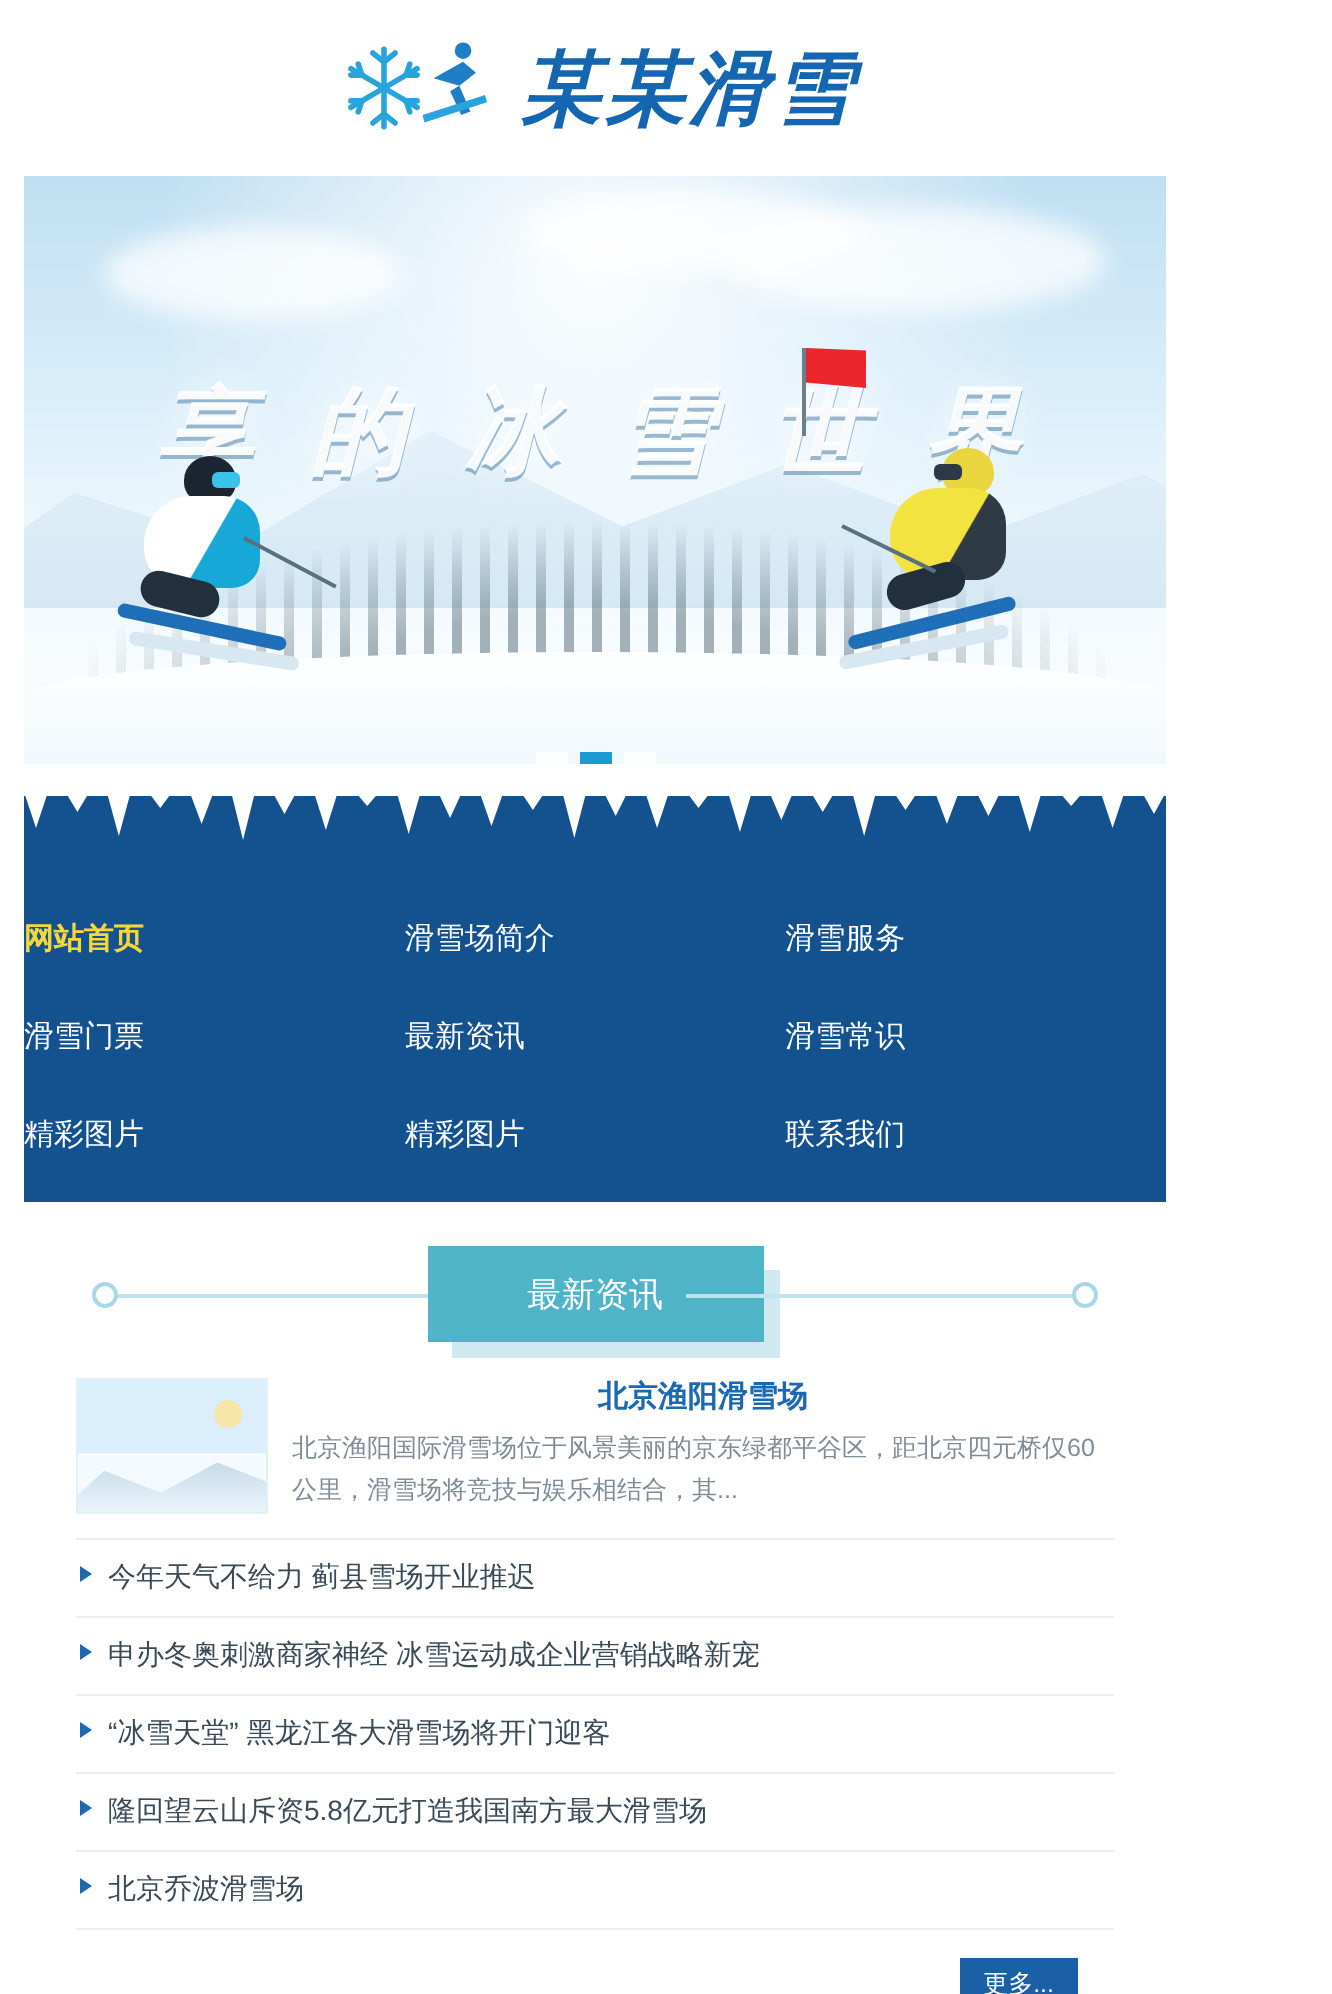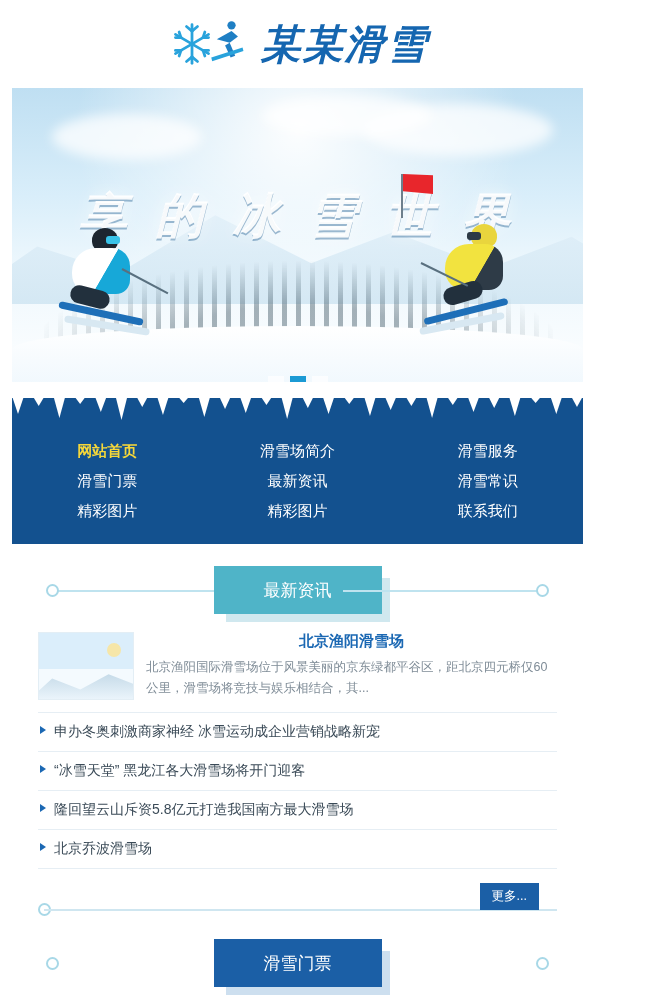--- a/index.html
+++ b/index.html
@@ -161,25 +161,26 @@
   }
   .nav {
     background: #13518f;
     padding: 14px 0 18px;
   }
   .nav-row {
     display: flex;
   }
   .nav-cell {
     flex: 1;
-    text-align: center;
+    text-align: left;
     color: #ffffff;
     font-size: 15px;
     line-height: 30px;
     cursor: pointer;
+    margin-top: 19px;
   }
   .nav-cell.active { color: #f5d73a; font-weight: bold; }
 
   
   .section { margin: 0 12px; }
   .sec-head {
     position: relative;
     height: 64px;
     display: flex;
     align-items: center;
@@ -422,20 +423,24 @@
       </div>
       <div class="news-body">
         <p class="news-title">北京渔阳滑雪场</p>
         <div class="news-desc">北京渔阳国际滑雪场位于风景美丽的京东绿都平谷区，距北京四元桥仅60公里，滑雪场将竞技与娱乐相结合，其...</div>
       </div>
     </div>
 
     <div class="news-list">
       <div class="news-item">
         <span class="arrow"></span>
+        <span>今年天气不给力 蓟县雪场开业推迟</span>
+      </div>
+      <div class="news-item">
+        <span class="arrow"></span>
         <span>申办冬奥刺激商家神经 冰雪运动成企业营销战略新宠</span>
       </div>
       <div class="news-item">
         <span class="arrow"></span>
         <span>“冰雪天堂” 黑龙江各大滑雪场将开门迎客</span>
       </div>
       <div class="news-item">
         <span class="arrow"></span>
         <span>隆回望云山斥资5.8亿元打造我国南方最大滑雪场</span>
       </div>

